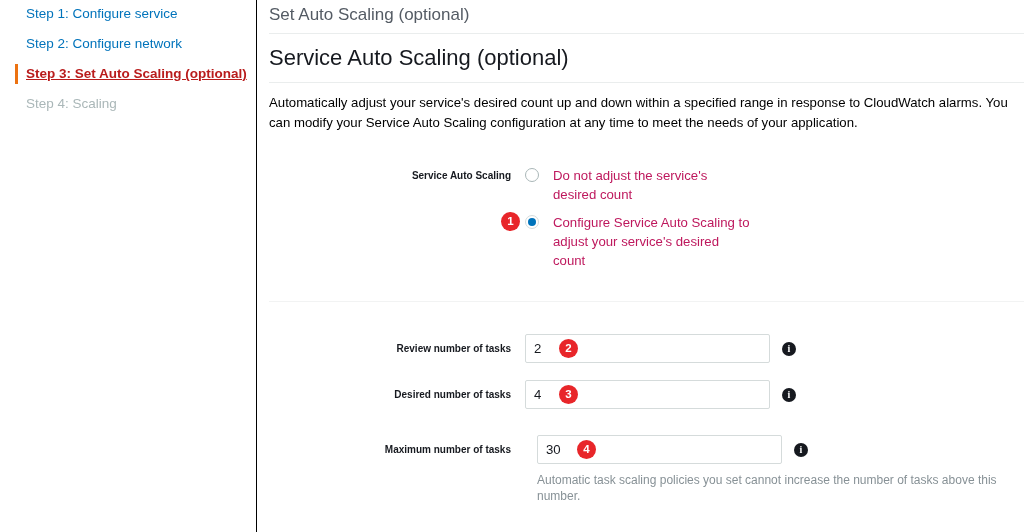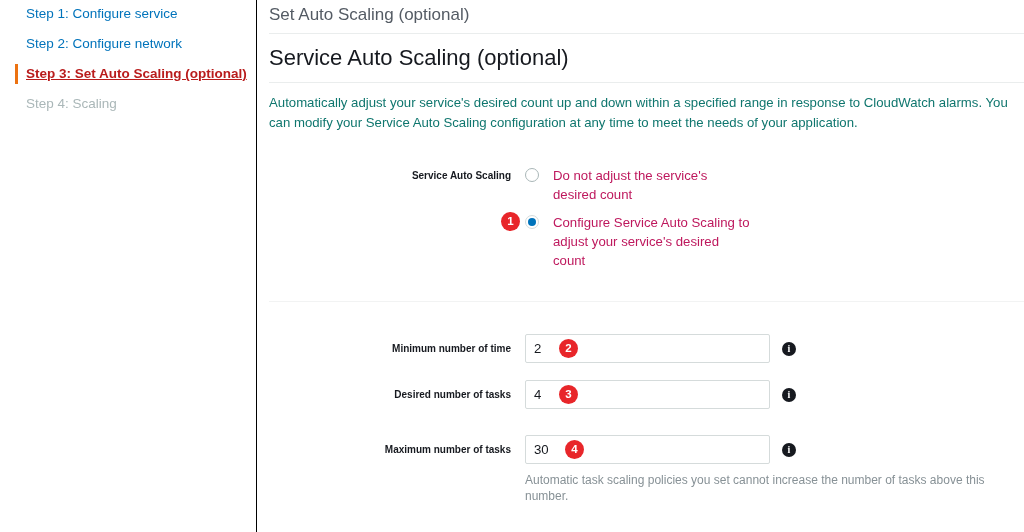--- a/index.html
+++ b/index.html
@@ -94,21 +94,21 @@
     margin: 0;
   }
   .section-title {
     font-size: 22px;
     color: #16191f;
     font-weight: normal;
     padding: 11px 0 11px 0;
   }
   .intro {
     font-size: 13.2px;
-    color: #0f766e;
+    color: #000000;
     line-height: 20px;
     padding: 10px 10px 0 0;
     max-width: 740px;
   }
 
   
   .form {
     padding-top: 33px;
   }
   .form-row {
@@ -289,21 +289,21 @@
               <span class="radio checked"></span>
               <span class="radio-label">Configure Service Auto Scaling to adjust your service's desired count</span>
             </div>
 
           </div>
         </div>
 
         <div class="hr-faint" style="width:100%;"></div>
 
         <div class="form-row field-block" style="margin-top:32px;">
-          <div class="form-label" style="padding-top:6px;">Minimum number of time</div>
+          <div class="form-label" style="padding-top:6px;">Review number of tasks</div>
           <div class="form-control">
             <div class="control-line">
               <span style="position:relative; display:inline-block;">
                 <input class="text-input" type="text" value="2" style="">
                 <span class="badge" style="left:34px; top:5px;">2</span>
               </span>
               <span class="info-icon">i</span>
             </div>
           </div>
         </div>
@@ -314,21 +314,21 @@
             <div class="control-line">
               <span style="position:relative; display:inline-block;">
                 <input class="text-input" type="text" value="4" style="">
                 <span class="badge" style="left:34px; top:5px;">3</span>
               </span>
               <span class="info-icon">i</span>
             </div>
           </div>
         </div>
 
-        <div class="form-row field-block" style="margin-top:26px;">
+        <div class="form-row field-block" style="margin-top:26px;gap:12px;">
           <div class="form-label" style="padding-top:6px;">Maximum number of tasks</div>
           <div class="form-control">
             <div class="control-line">
               <span style="position:relative; display:inline-block;">
                 <input class="text-input" type="text" value="30" style="">
                 <span class="badge" style="left:40px; top:5px;">4</span>
               </span>
               <span class="info-icon">i</span>
             </div>
             <div class="help-text">Automatic task scaling policies you set cannot increase the number of tasks above this number.</div>

